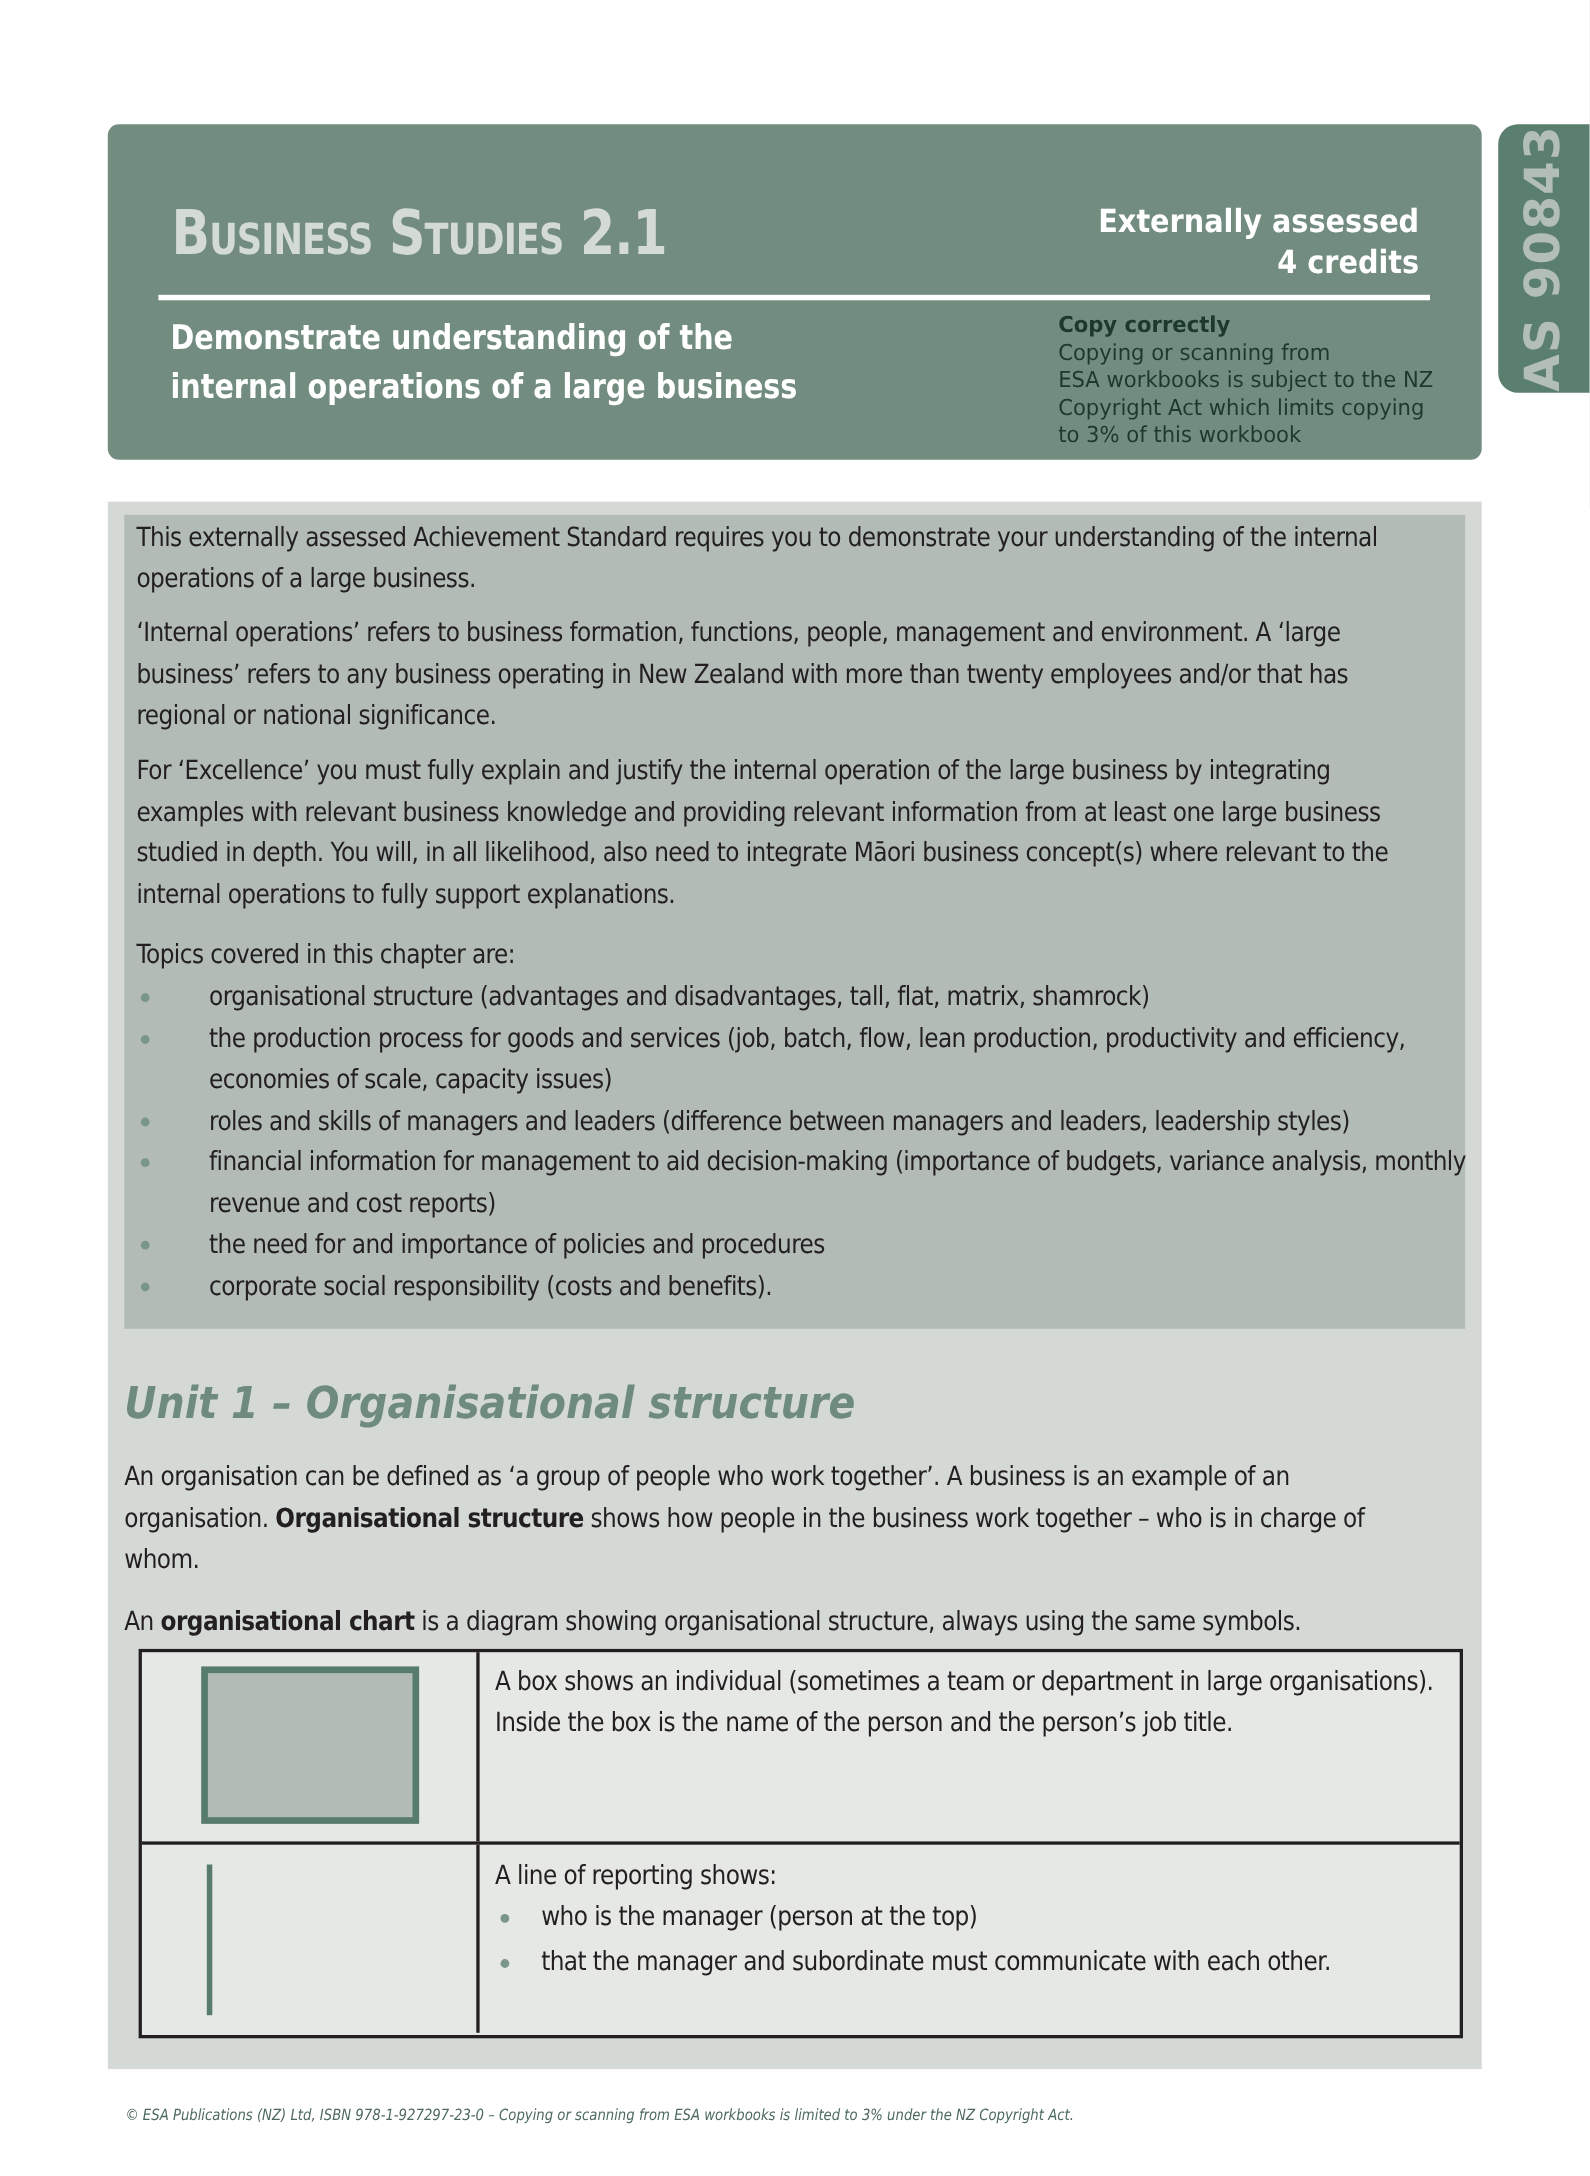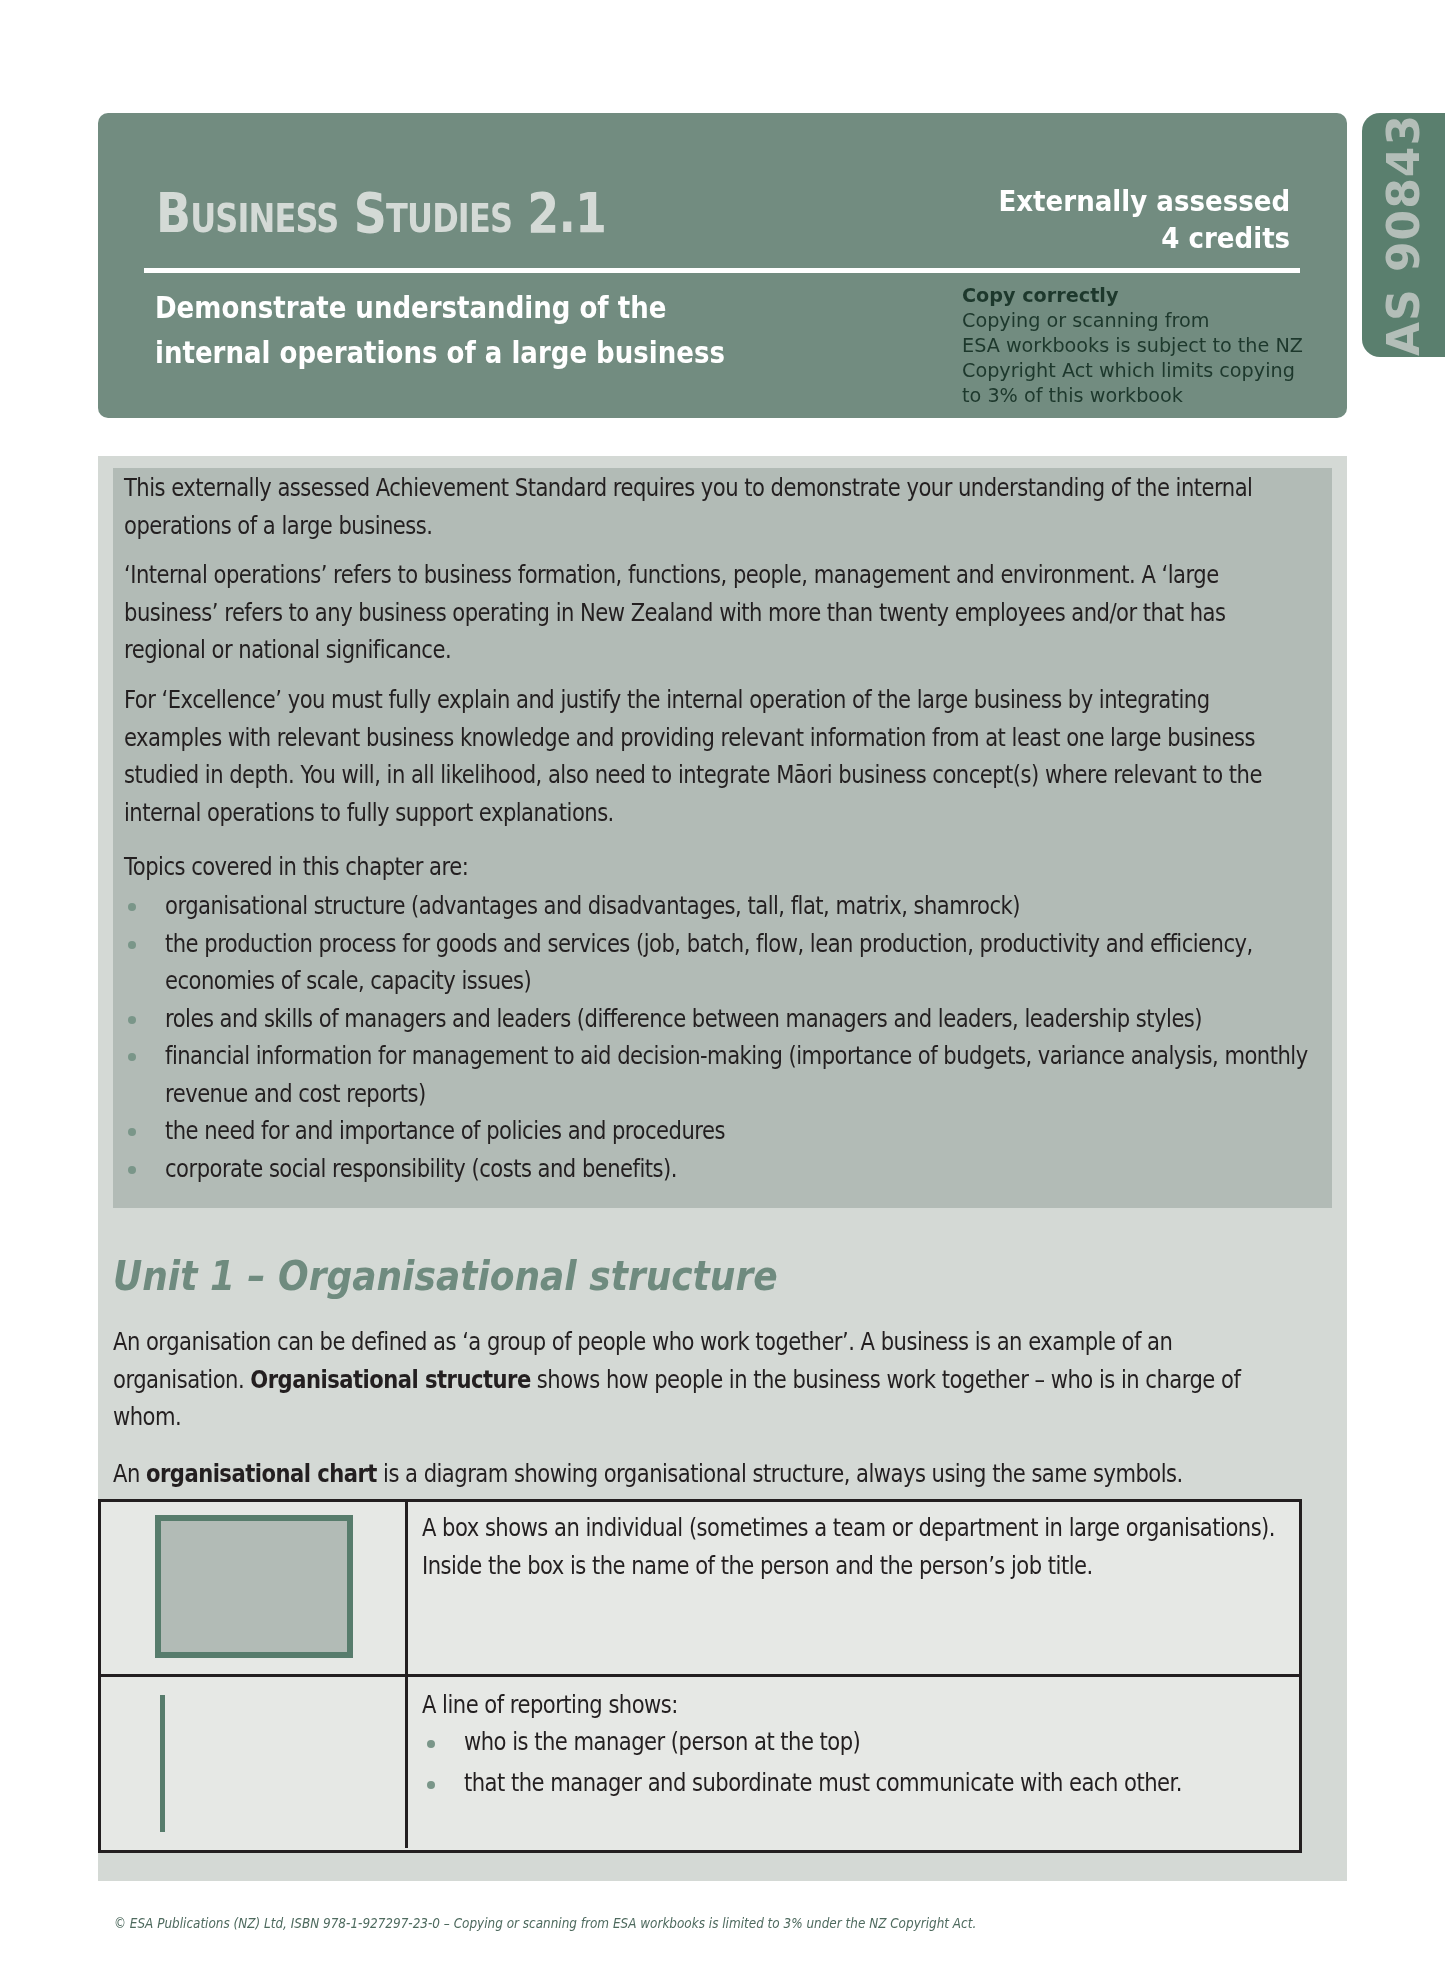--- a/index.html
+++ b/index.html
@@ -33,33 +33,33 @@
   .panel { position: absolute; left: 98px; top: 456px; width: 1249px; height: 1425px; background: #d4d9d5; }
   .intro { position: absolute; left: 15px; top: 12px; width: 1219px; height: 740px; background: #b2bbb6; }
   .txt { font-family: "DejaVu Sans", sans-serif; font-size: 24px; line-height: 37.5px; color: #231f20;
          letter-spacing: -0.6px; }
   .intro p { position: absolute; left: 11px; margin: 0; width: 1330px; transform: scaleX(0.88); transform-origin: left top; }
   .intro .p1 { top: 2px; }
   .intro .p2 { top: 89px; }
   .intro .p3 { top: 214px; }
   .intro .p4 { top: 381px; }
   .intro ul { position: absolute; left: 0; top: 420px; margin: 0; padding: 0; list-style: none; width: 1219px; }
-  .intro li { position: relative; padding-left: 52px; }
+  .intro li { position: relative; padding-left: 77px; }
   .intro li .t { display: block; transform: scaleX(0.88); transform-origin: left top; width: 1340px; }
   .bullet { position: absolute; left: 15px; top: 15px; width: 8px; height: 8px; border-radius: 50%; background: #7a9689; }
 
   .unit-heading { position: absolute; left: 15px; top: 795px; color: #6f8b7f; font-family: "DejaVu Sans", sans-serif;
                   font-weight: bold; font-style: italic; font-size: 40px; line-height: 50px;
                   transform: scaleX(0.9); transform-origin: left top; white-space: nowrap; }
   .unit-p { position: absolute; left: 15px; margin: 0; width: 1330px; transform: scaleX(0.88); transform-origin: left top; }
   .unit-p.a { top: 868px; }
   .unit-p.b { top: 1000px; }
   .unit-p b { font-weight: bold; }
 
-  .sym-table { position: absolute; left: 0; top: 1043px; width: 1204px; height: 354px;
+  .sym-table { position: absolute; left: 28px; top: 1043px; width: 1204px; height: 354px;
                border: 3px solid #231f20; background: #e6e8e5; box-sizing: border-box; }
   .row { position: absolute; left: 0; width: 100%; box-sizing: border-box; }
   .row.r1 { top: 0; height: 175px; border-bottom: 3px solid #231f20; }
   .row.r2 { top: 175px; height: 171px; }
   .cell-l { position: absolute; left: 0; top: 0; width: 307px; height: 100%; border-right: 3px solid #231f20; box-sizing: border-box; }
   .cell-r { position: absolute; left: 307px; top: 0; right: 0; height: 100%; }
   .box-sym { position: absolute; left: 54px; top: 13px; width: 198px; height: 143px; background: #b2bbb6;
              border: 6px solid #577c6c; box-sizing: border-box; }
   .line-sym { position: absolute; left: 59px; top: 18px; width: 5px; height: 137px; background: #577c6c; }
   .cell-r .desc { position: absolute; left: 14px; top: 8px; width: 1000px; margin: 0; transform: scaleX(0.88); transform-origin: left top; }

